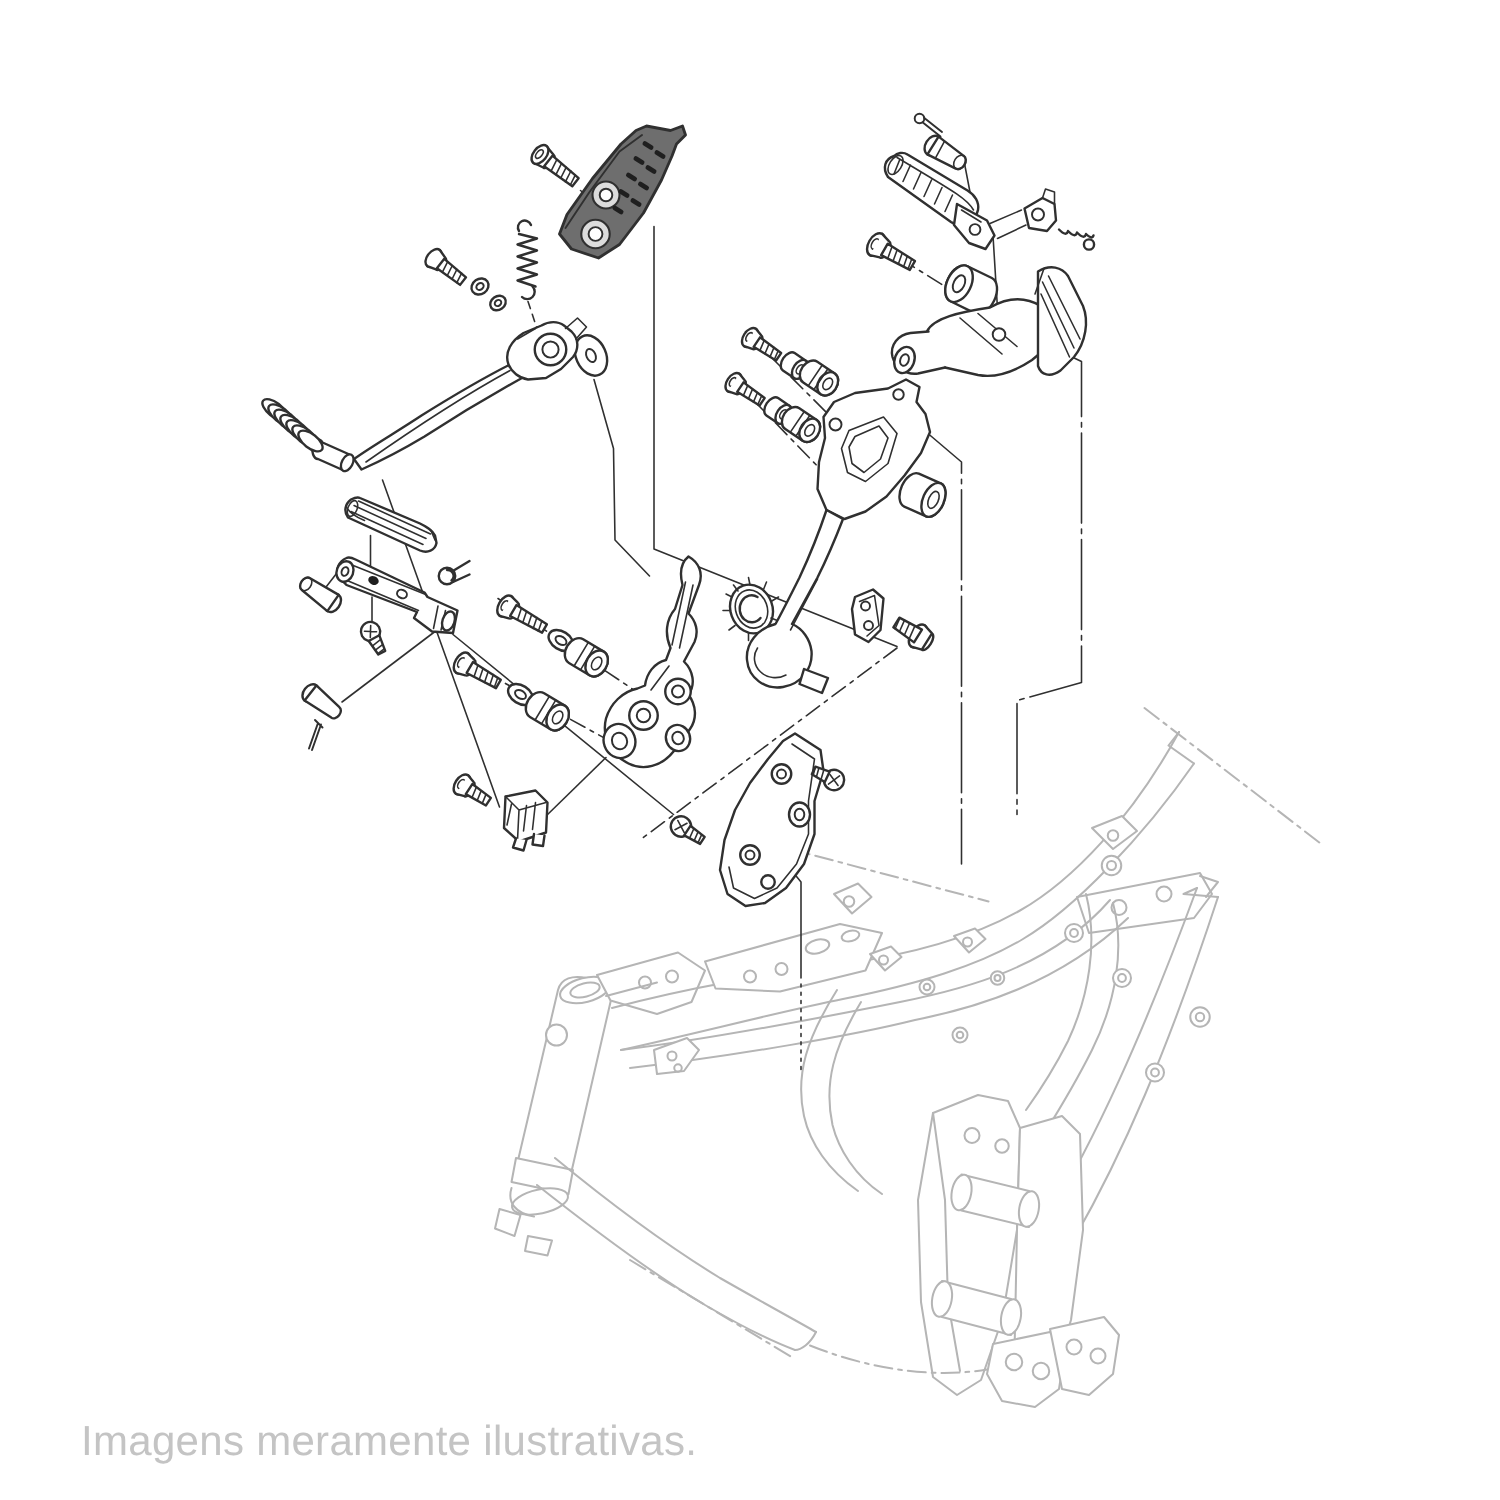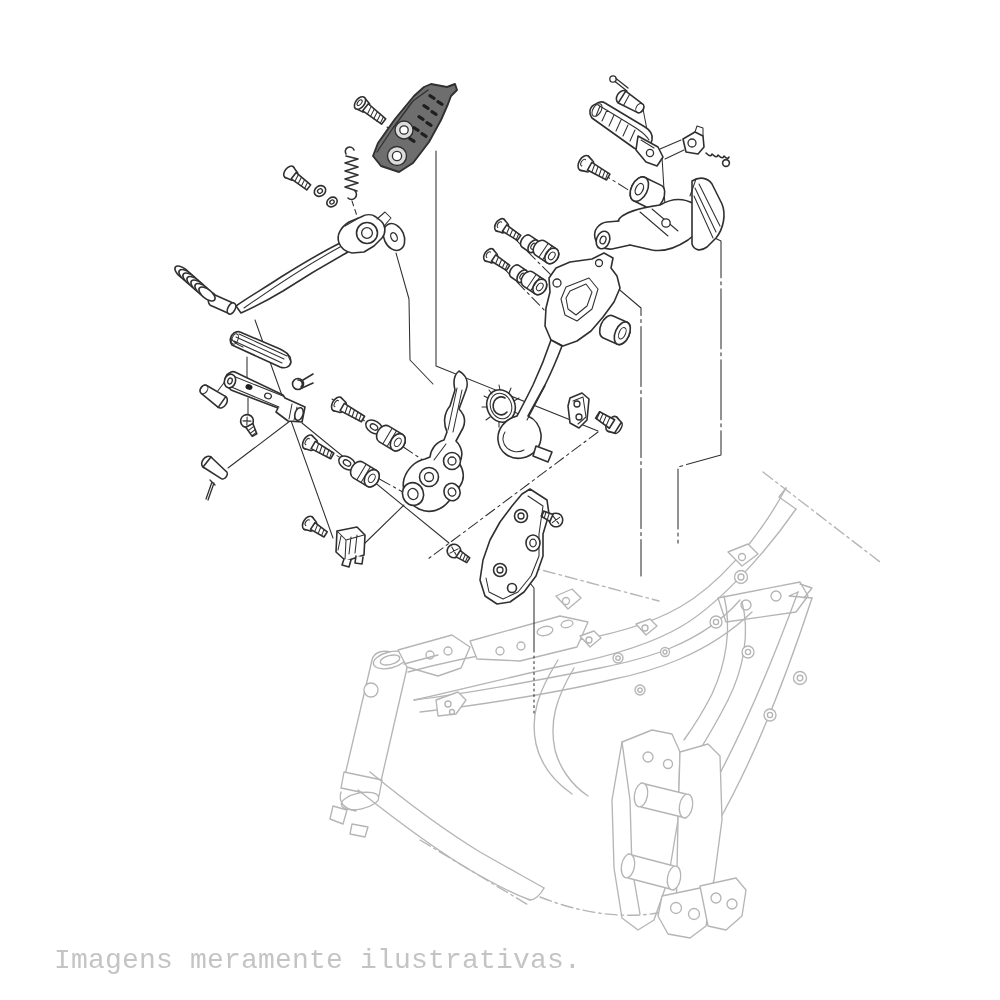--- a/index.html
+++ b/index.html
@@ -1,21 +1,21 @@
 <!DOCTYPE html>
 <html style="--ink: #303030; --pad: #6e6e6e; --slot: #1f1f1f; --ghost: #b5b5b5; --caption: #c4c4c4; --bg: #ffffff;"><head>
 <meta charset="utf-8">
 <style>
   :root{
     --ink:#303030; --pad:#6e6e6e; --slot:#1f1f1f;
     --ghost:#b5b5b5; --caption:#c4c4c4; --bg:#ffffff;
   }
   html,body{margin:0;padding:0;background:var(--bg);}
   .stage{position:relative;width:1000px;height:1000px;background:var(--bg);overflow:hidden;
-         font-family:Liberation Mono, monospace;}
+         font-family:Liberation Sans, sans-serif;}
   .stage svg{position:absolute;left:0;top:0;}
   .caption{position:absolute;left:54px;top:944px;font-size:28px;line-height:1.2;
            color:var(--caption);letter-spacing:.2px;}
   
   .s  {fill:#fff;stroke:var(--ink);stroke-width:1.6;stroke-linejoin:round;stroke-linecap:round;}
   .sn {fill:none;stroke:var(--ink);stroke-width:1.6;stroke-linejoin:round;stroke-linecap:round;}
   .t  {fill:none;stroke:var(--ink);stroke-width:1.05;stroke-linejoin:round;stroke-linecap:round;}
   .t2 {fill:none;stroke:var(--ink);stroke-width:1.3;stroke-linejoin:round;stroke-linecap:round;}
   .hole{fill:#fff;stroke:var(--ink);stroke-width:1.3;}
   .dkh {fill:var(--slot);stroke:none;}

